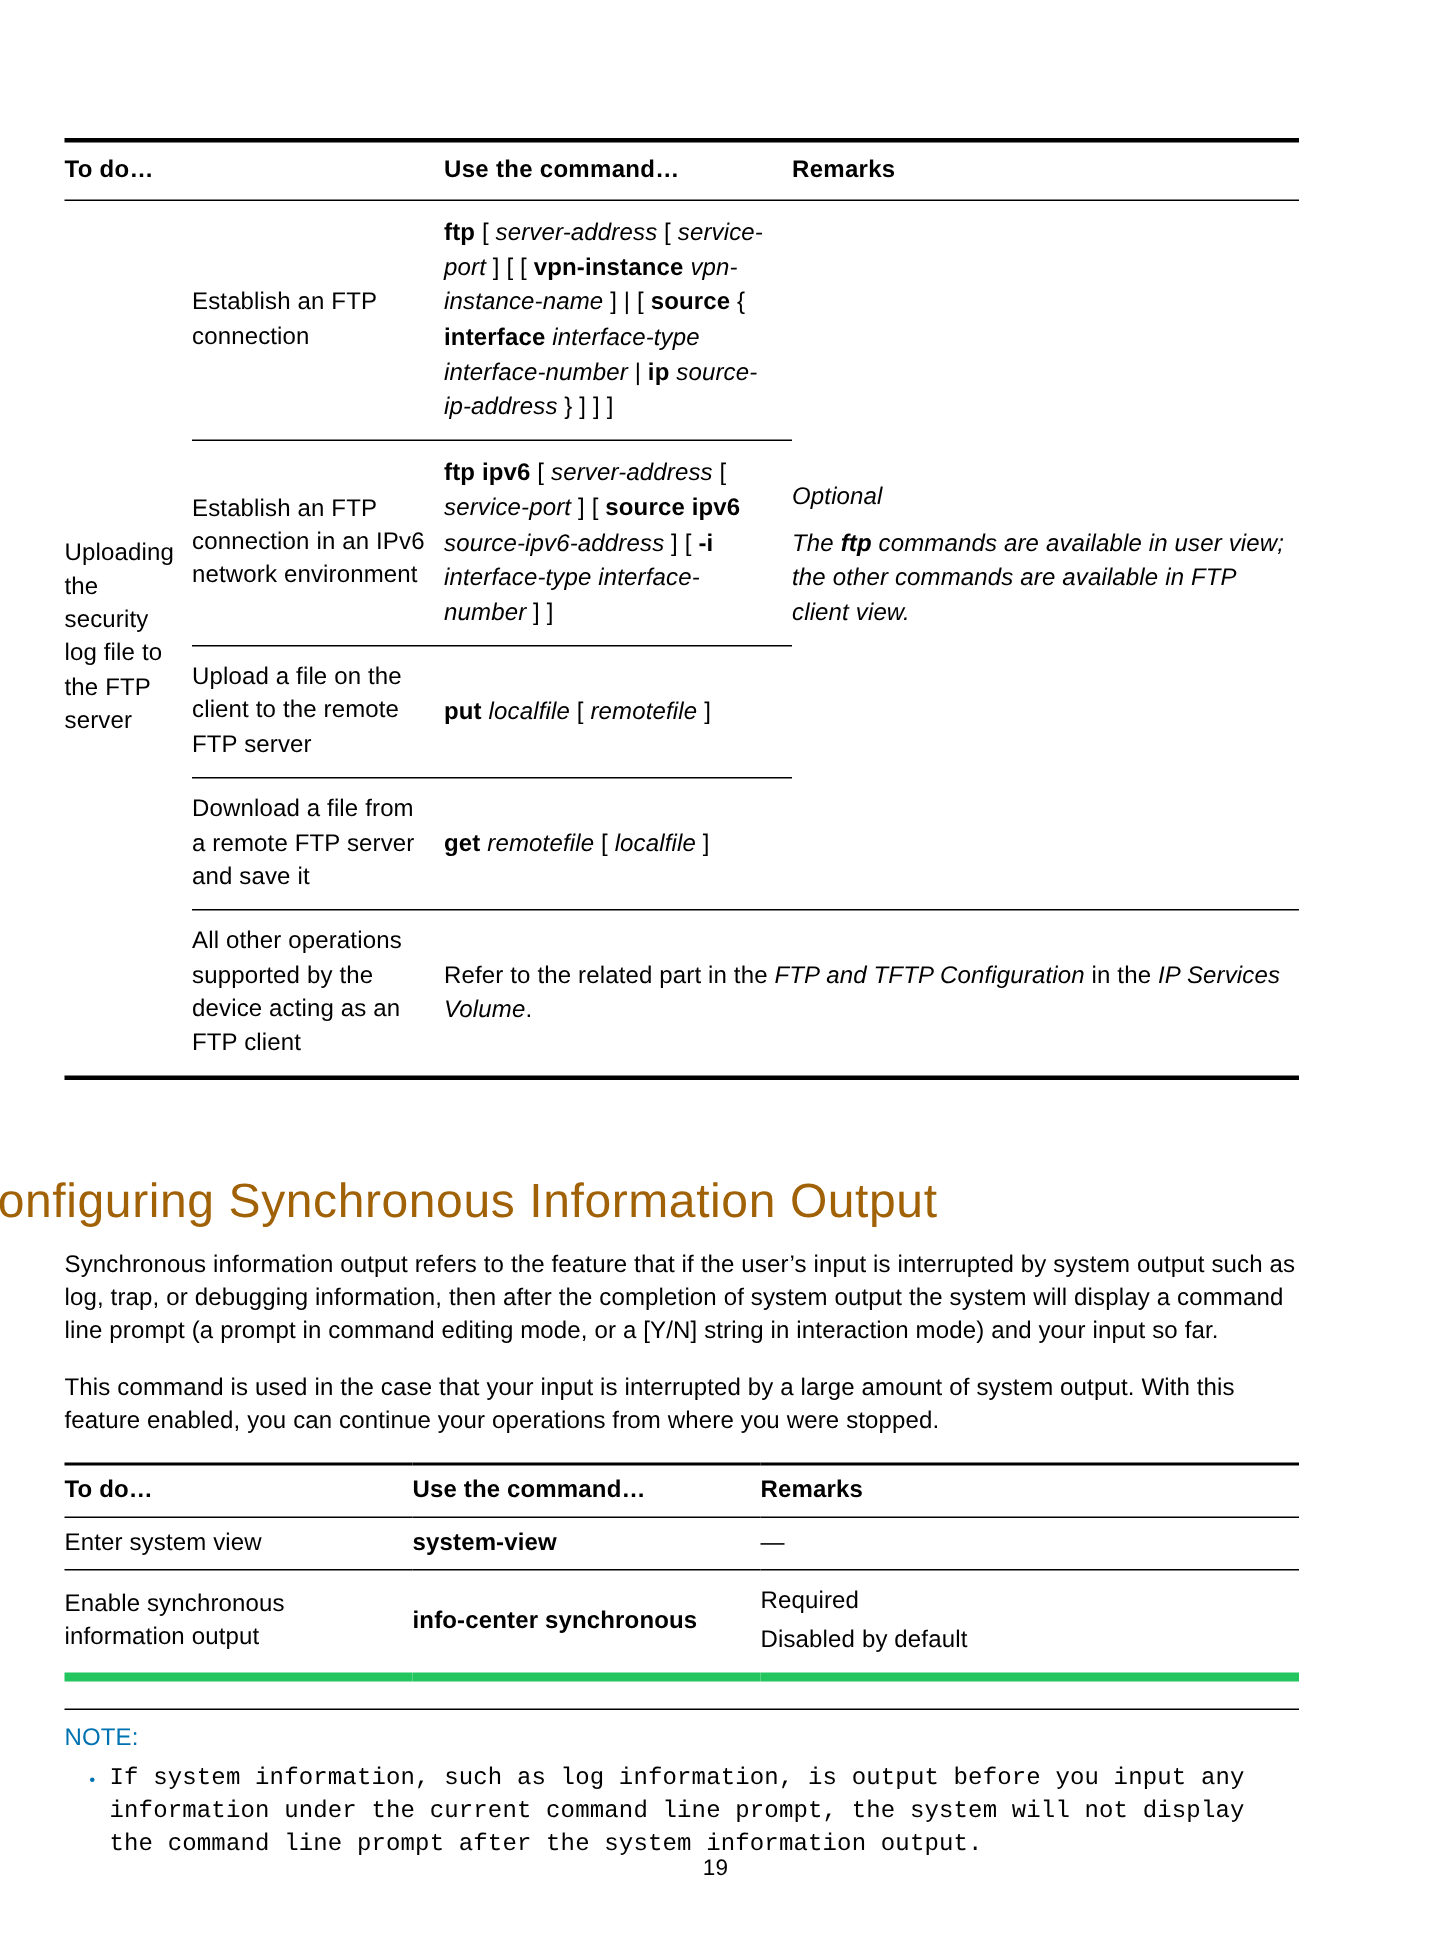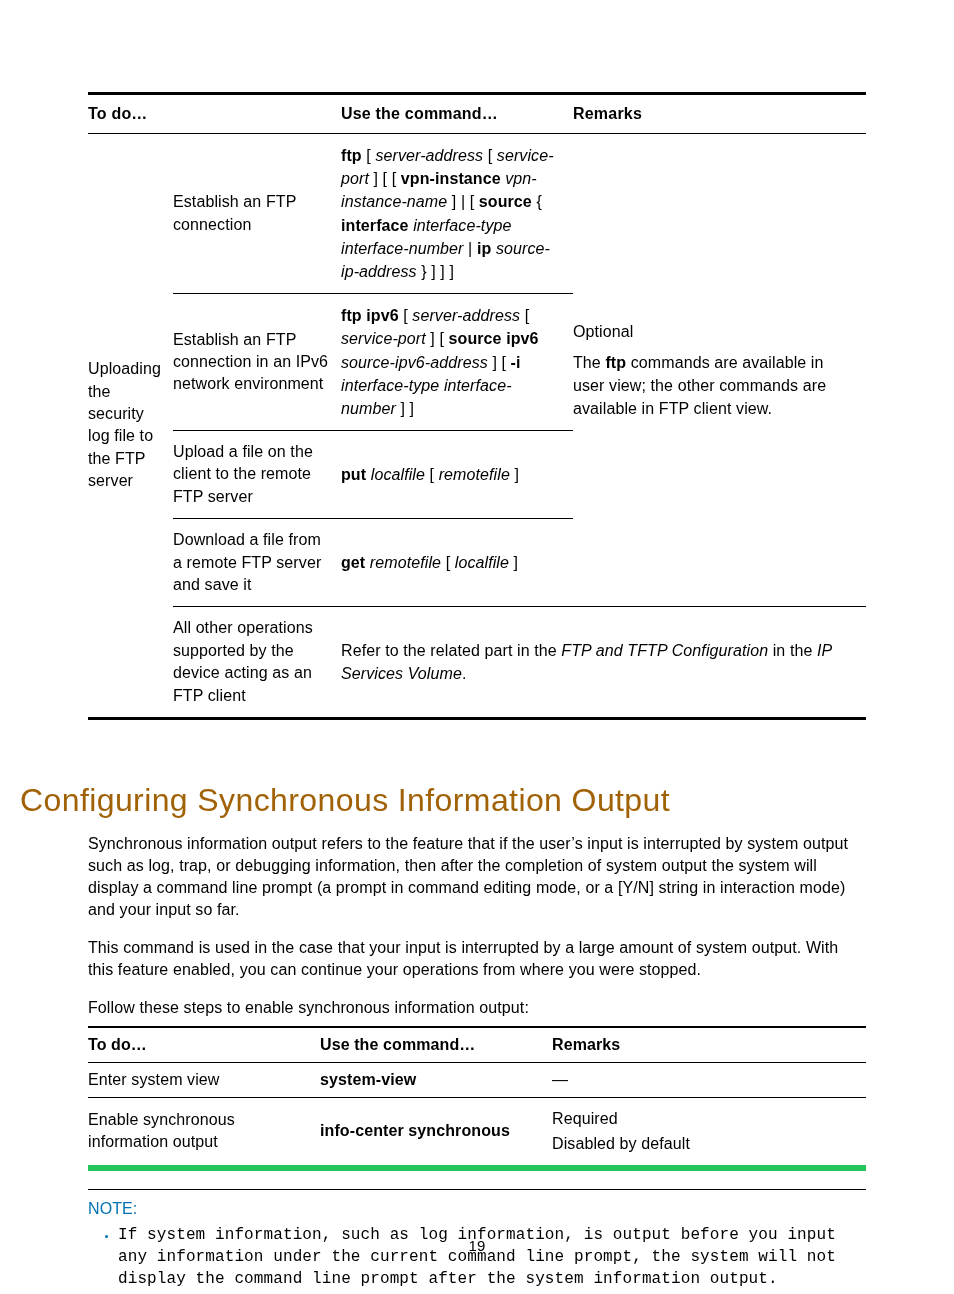--- a/index.html
+++ b/index.html
@@ -9,21 +9,21 @@
     height: 1294px;
     background: #fff;
     font-family: "Futura", "Century Gothic", "Trebuchet MS", Arial, sans-serif;
     font-size: 16px;
     color: #000;
     position: relative;
     font-weight: 300;
     letter-spacing: 0.1px;
   }
   .page {
-    padding: 92px 88px 0 88px;
+    padding: 92px 88px 0 43px;
   }
 
   
   table.cmd { width: 100%; border-collapse: collapse; table-layout: fixed; }
   table.cmd > thead > tr > th,
   table.cmd > tbody > tr > td {
     text-align: left;
     vertical-align: middle;
     padding: 10px 8px 10px 0;
   }
@@ -82,21 +82,21 @@
 
   .pageno {
     position: absolute;
     bottom: 40px;
     left: 0; right: 0;
     text-align: center;
     font-size: 15px;
   }
 
   td.rem { line-height:1.45; }
-  .rem p { margin: 0 0 8px 0; }
+  .rem p { margin: 0 0 8px 0; font-style: italic; }
   .rem p:last-child { margin-bottom:0; }
 
   .cmdcell { line-height: 1.45; }
 </style>
 </head>
 <body>
 
 <div class="page">
 
   <table class="cmd">
@@ -139,21 +139,20 @@
         <td class="cellpad" style="line-height:1.4;">All other operations supported by the device acting as an FTP client</td>
         <td colspan="2" class="cmdcell">Refer to the related part in the <span class="i">FTP and TFTP Configuration</span> in the <span class="i">IP Services Volume</span>.</td>
       </tr>
     </tbody>
   </table>
 
   <h2 class="sect">Configuring Synchronous Information Output</h2>
 
   <p class="para">Synchronous information output refers to the feature that if the user’s input is interrupted by system output such as log, trap, or debugging information, then after the completion of system output the system will display a command line prompt (a prompt in command editing mode, or a [Y/N] string in interaction mode) and your input so far.</p>
   <p class="para">This command is used in the case that your input is interrupted by a large amount of system output. With this feature enabled, you can continue your operations from where you were stopped.</p>
-  <p class="para" style="margin-bottom:6px">Follow these steps to enable synchronous information output:</p>
 
   <table class="cmd2">
     <colgroup>
         <col class="t2c1">
         <col class="t2c2">
         <col class="t2c3">
       </colgroup>
     <thead>
       <tr class="topline uline">
         <th>To do…</th>

